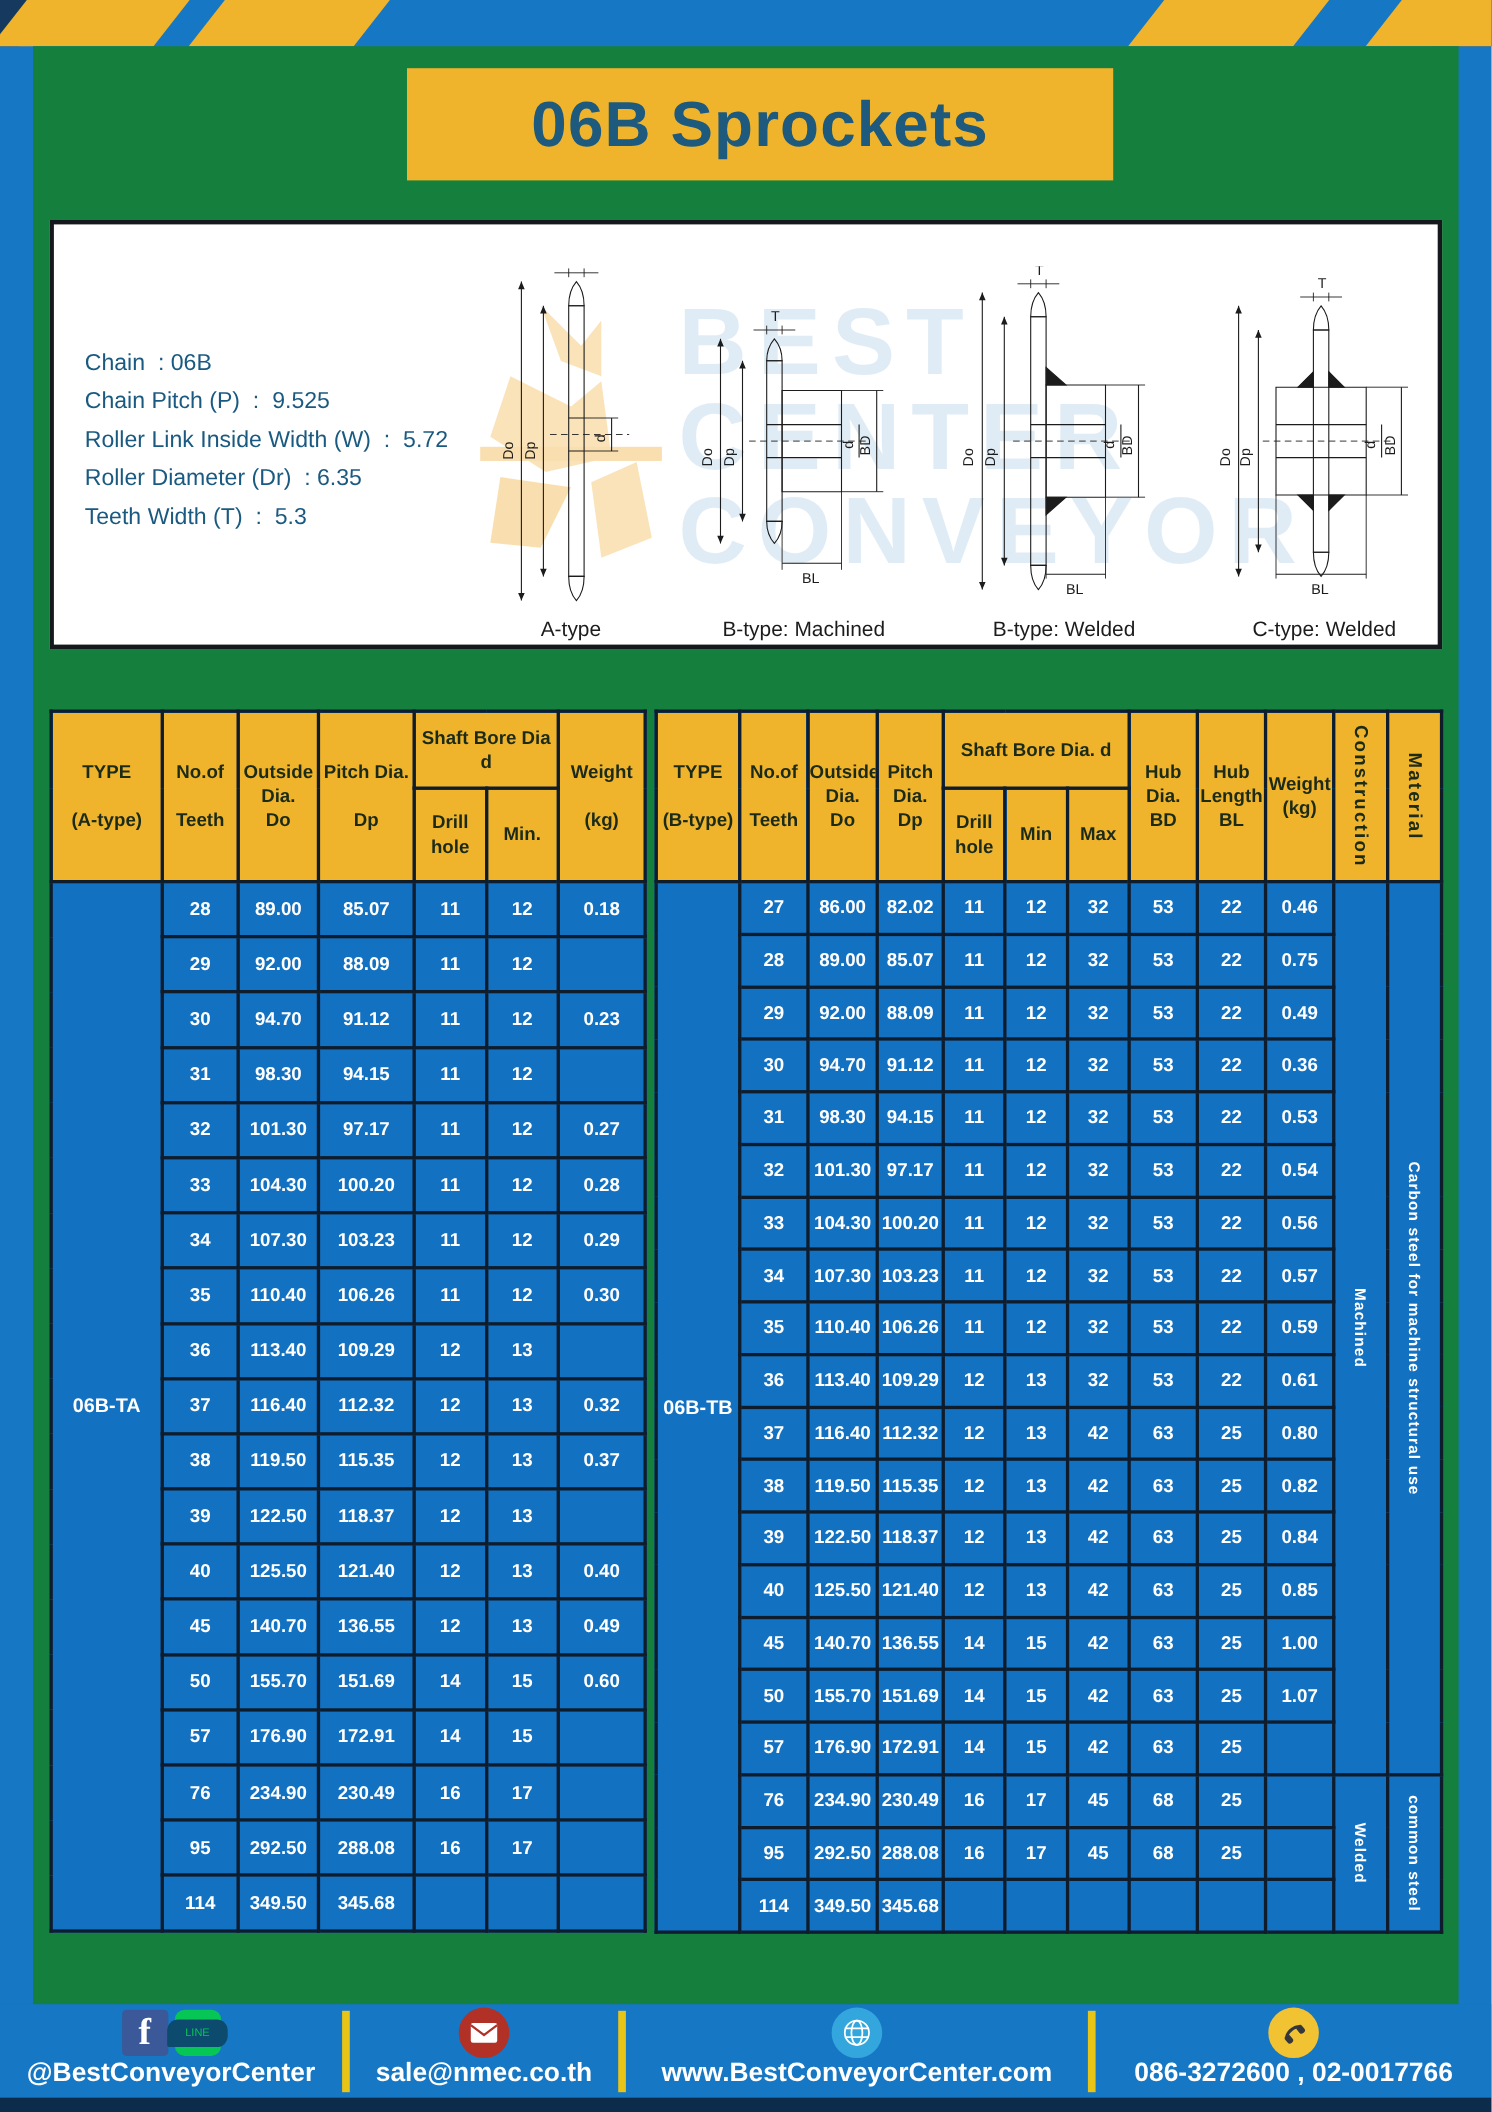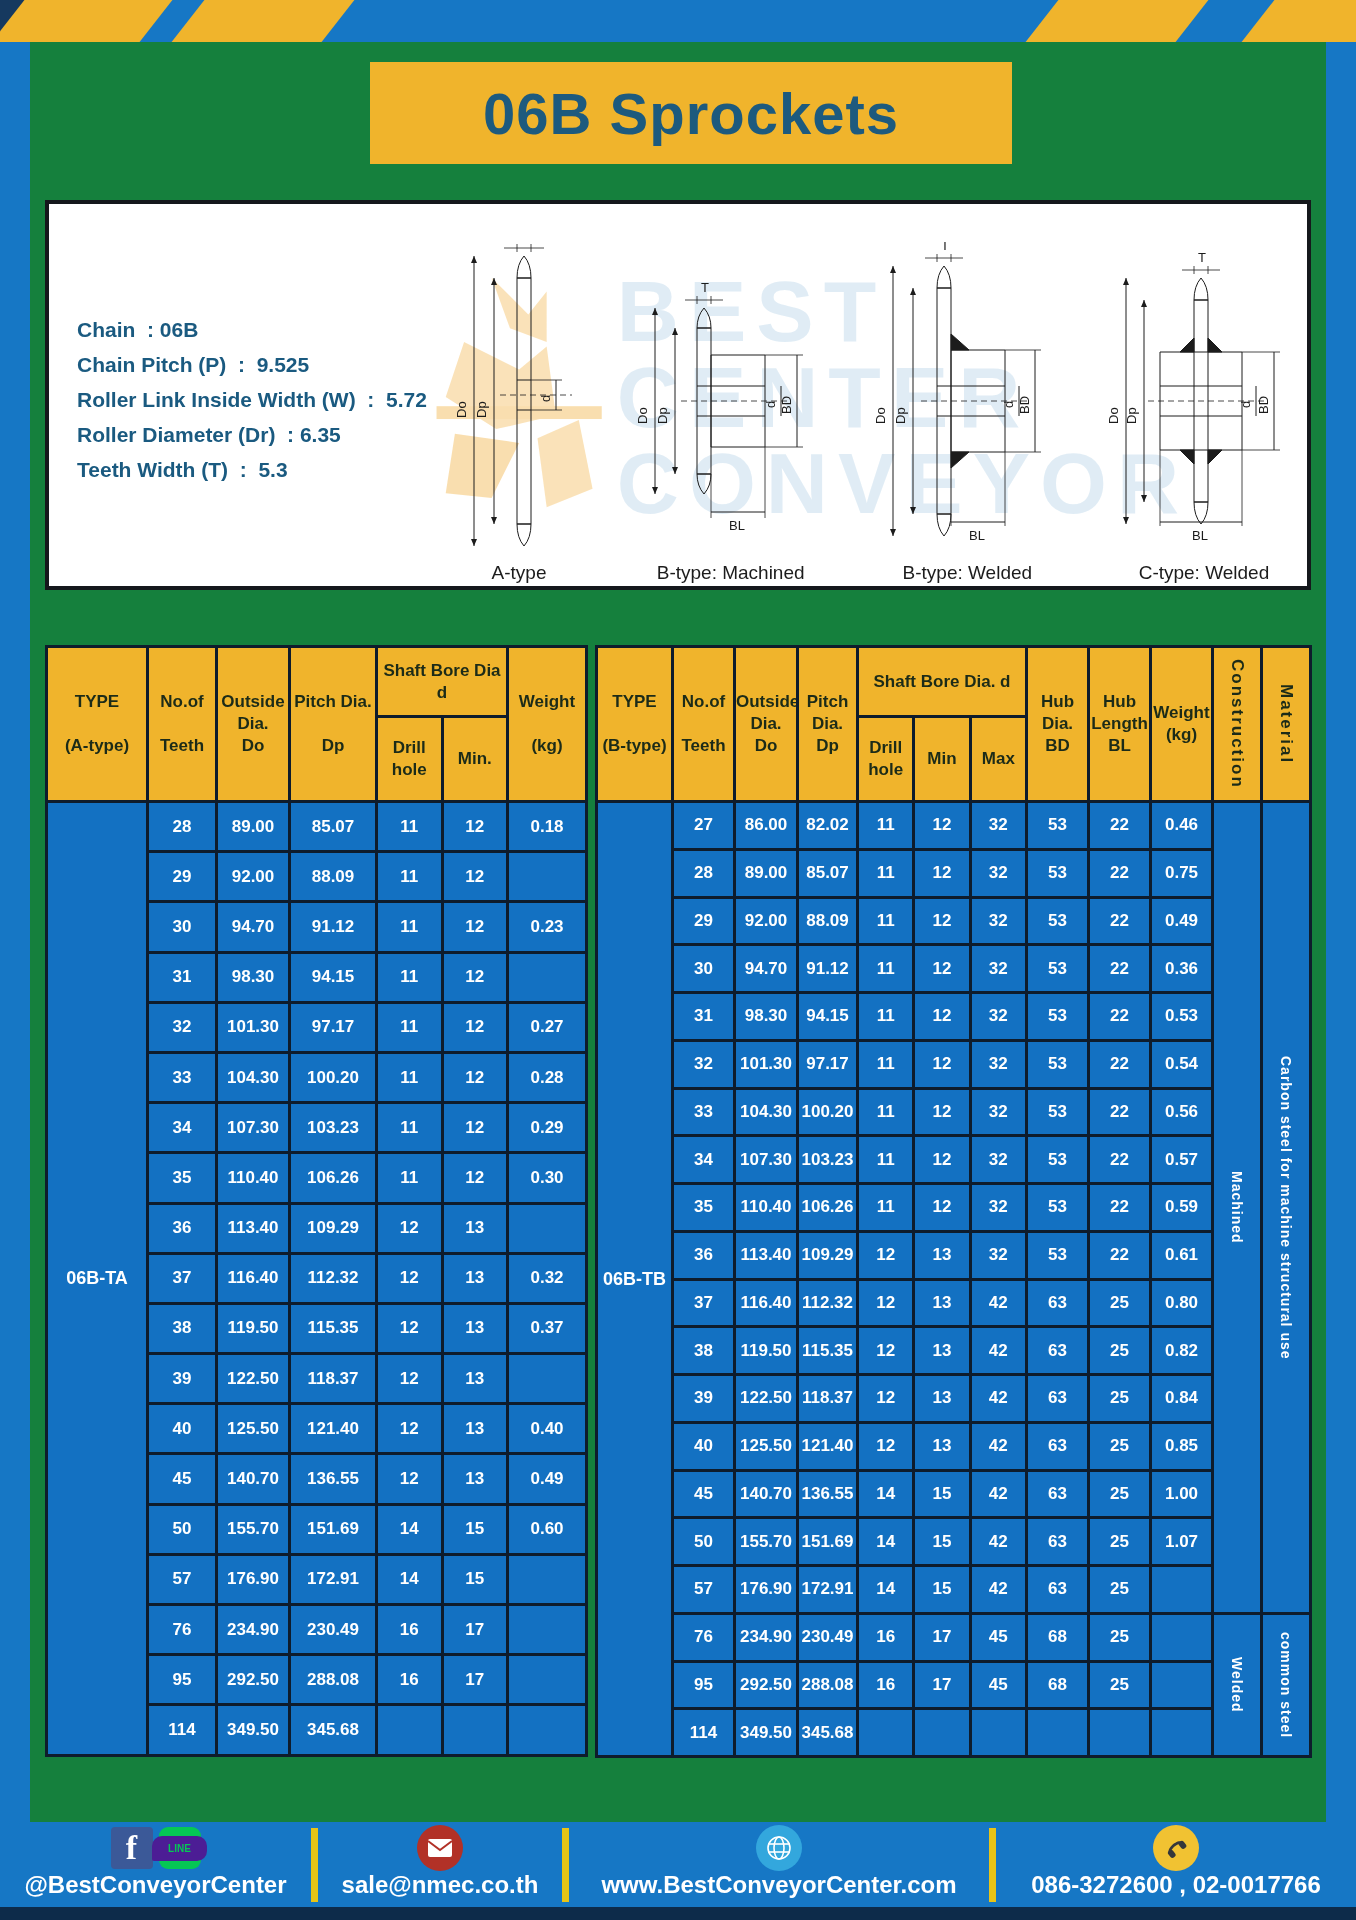--- a/index.html
+++ b/index.html
@@ -18,21 +18,21 @@
   
   .banner{position:absolute;left:340px;top:20px;width:642px;height:102px;background:#F0B42C;
           display:flex;align-items:center;justify-content:center;}
   .banner span{font-size:58px;font-weight:bold;color:#1D5A7E;letter-spacing:1px;}
 
   
   .panel{position:absolute;left:15px;top:158px;width:1266px;height:390px;background:#fff;border:4px solid #15181C;}
   .watermark{position:absolute;left:360px;top:28px;width:780px;height:330px;z-index:0;opacity:.45;display:flex;align-items:center;}
   .wm-text{margin-left:-40px;line-height:86px;font-size:86px;font-weight:bold;color:#BCD7EA;letter-spacing:10px;}
   .specs{position:absolute;left:28px;top:108px;z-index:2;}
-  .specs div{font-size:21px;font-weight:bold;color:#1A5A80;line-height:35px;white-space:pre;}
+  .specs div{font-size:21px;font-weight:normal;color:#1A5A80;line-height:35px;white-space:pre;}
   .drawings{position:absolute;left:395px;top:8px;width:860px;height:372px;z-index:1;display:flex;justify-content:space-between;}
   .fig{display:flex;flex-direction:column;align-items:center;justify-content:flex-end;}
   .fig .cap{font-size:19px;color:#1c1c1c;margin-top:2px;}
   .dwg text{font-size:13px;fill:#1c1c1c;}
   .dwg line,.dwg path,.dwg rect,.dwg ellipse{vector-effect:non-scaling-stroke;}
 
   
   table.tbl{position:absolute;border-collapse:collapse;table-layout:fixed;background:#1371C2;}
   .tbl th,.tbl td{border:3px solid #0E1C2C;text-align:center;vertical-align:middle;padding:0;overflow:hidden;}
   .tbl th{background:#F0B42C;color:#1c2b18;font-size:17px;font-weight:bold;white-space:pre-line;line-height:22px;}
@@ -50,21 +50,21 @@
   
   .footer{position:absolute;left:0;bottom:13px;width:1356px;height:85px;background:#1677C5;display:flex;align-items:stretch;}
   .f-strip{position:absolute;left:0;bottom:0;width:1356px;height:13px;background:#0D2B4A;}
   .f-sec{display:flex;flex-direction:column;align-items:center;justify-content:flex-start;padding-top:3px;}
   .f-div{width:7px;height:74px;background:#E8C417;align-self:center;}
   .f-icons{height:46px;display:flex;gap:6px;align-items:center;}
   .f-label{font-size:24px;font-weight:bold;color:#fff;white-space:nowrap;}
   .icon{width:42px;height:42px;display:flex;align-items:center;justify-content:center;}
   .icon.fb{background:#3B5998;border-radius:4px;color:#fff;font-size:34px;font-weight:bold;font-family:"Liberation Serif",serif;}
   .icon.line{background:#06C755;border-radius:9px;}
-  .icon.line b{background:#4c1d95;color:#06C755;font-size:10px;font-weight:bold;padding:7px 16px;border-radius:10px 10px 10px 2px;}
+  .icon.line b{background:#0c4a6e;color:#06C755;font-size:10px;font-weight:normal;padding:7px 16px;border-radius:10px 10px 10px 2px;}
   .icon.round{border-radius:50%;width:46px;height:46px;}
   .icon.mail{background:#B23127;}
   .icon.globe{background:#33A7DD;}
   .icon.phone{background:#F1C232;}
 </style>
 </head>
 <body>
 
 <div class="canvas">
 

